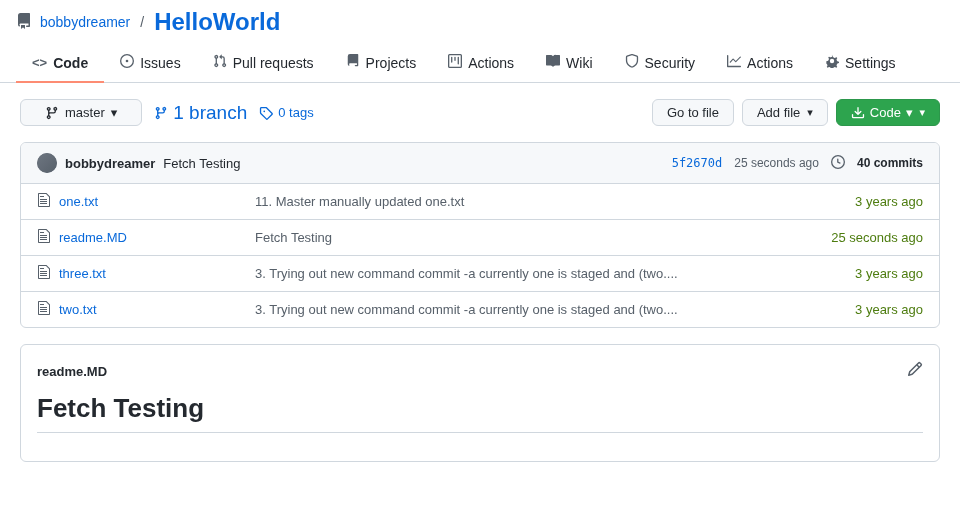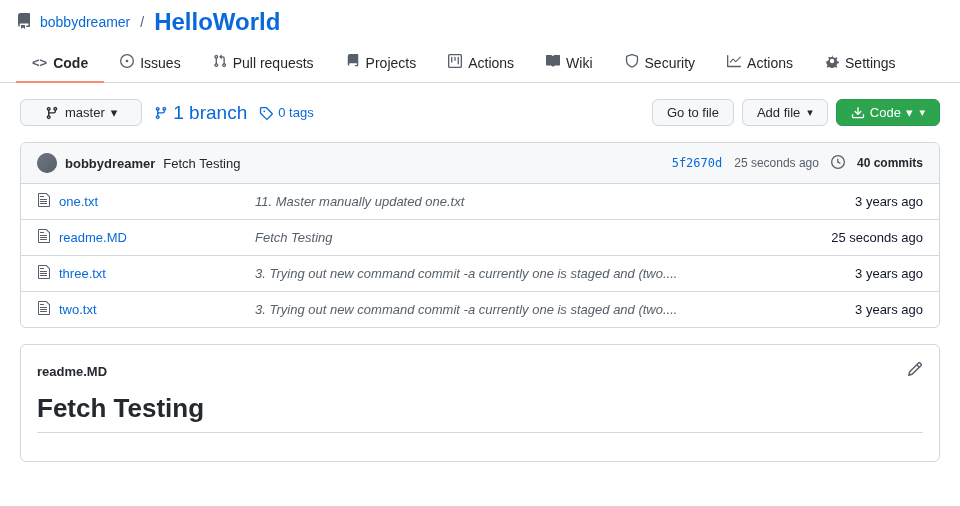--- a/index.html
+++ b/index.html
@@ -41,22 +41,22 @@
     .commit-author { font-weight: 600; font-size: 13px; color: #24292f; }
     .commit-message { font-size: 13px; color: #24292f; }
     .commit-bar-right { display: flex; align-items: center; gap: 12px; font-size: 12px; color: #57606a; }
     .commit-sha { color: #0969da; font-family: monospace; font-size: 12px; }
     .commits-link { display: flex; align-items: center; gap: 4px; color: #24292f; font-weight: 600; font-size: 12px; cursor: pointer; }
 
     .file-row { display: flex; align-items: center; padding: 8px 16px; border-bottom: 1px solid #d0d7de; gap: 0; }
     .file-row:last-child { border-bottom: none; }
     .file-icon { color: #57606a; margin-right: 8px; font-size: 15px; flex-shrink: 0; }
     .file-name { color: #0969da; font-size: 13px; min-width: 180px; cursor: pointer; }
-    .file-commit { color: #57606a; font-size: 13px; flex: 1; padding: 0 16px; overflow: hidden; text-overflow: ellipsis; white-space: nowrap; font-style: italic; }
-    .file-age { color: #0f172a; font-size: 13px; text-align: right; white-space: nowrap; }
+    .file-commit { color: #57606a; font-size: 13px; flex: 1; padding: 0 16px; overflow: hidden; text-overflow: ellipsis; white-space: nowrap; }
+    .file-age { color: #4d7c0f; font-size: 13px; text-align: right; white-space: nowrap; }
 
     .readme-box { border: 1px solid #d0d7de; border-radius: 6px; padding: 16px; }
     .readme-header { display: flex; align-items: center; justify-content: space-between; margin-bottom: 12px; }
     .readme-title { font-size: 13px; font-weight: 600; color: #24292f; }
     .readme-edit { color: #57606a; cursor: pointer; font-size: 16px; }
     .readme-content h1 { font-size: 26px; font-weight: 600; border-bottom: 1px solid #d0d7de; padding-bottom: 8px; margin-bottom: 12px; }
   </style>
 </head>
 <body>
 

